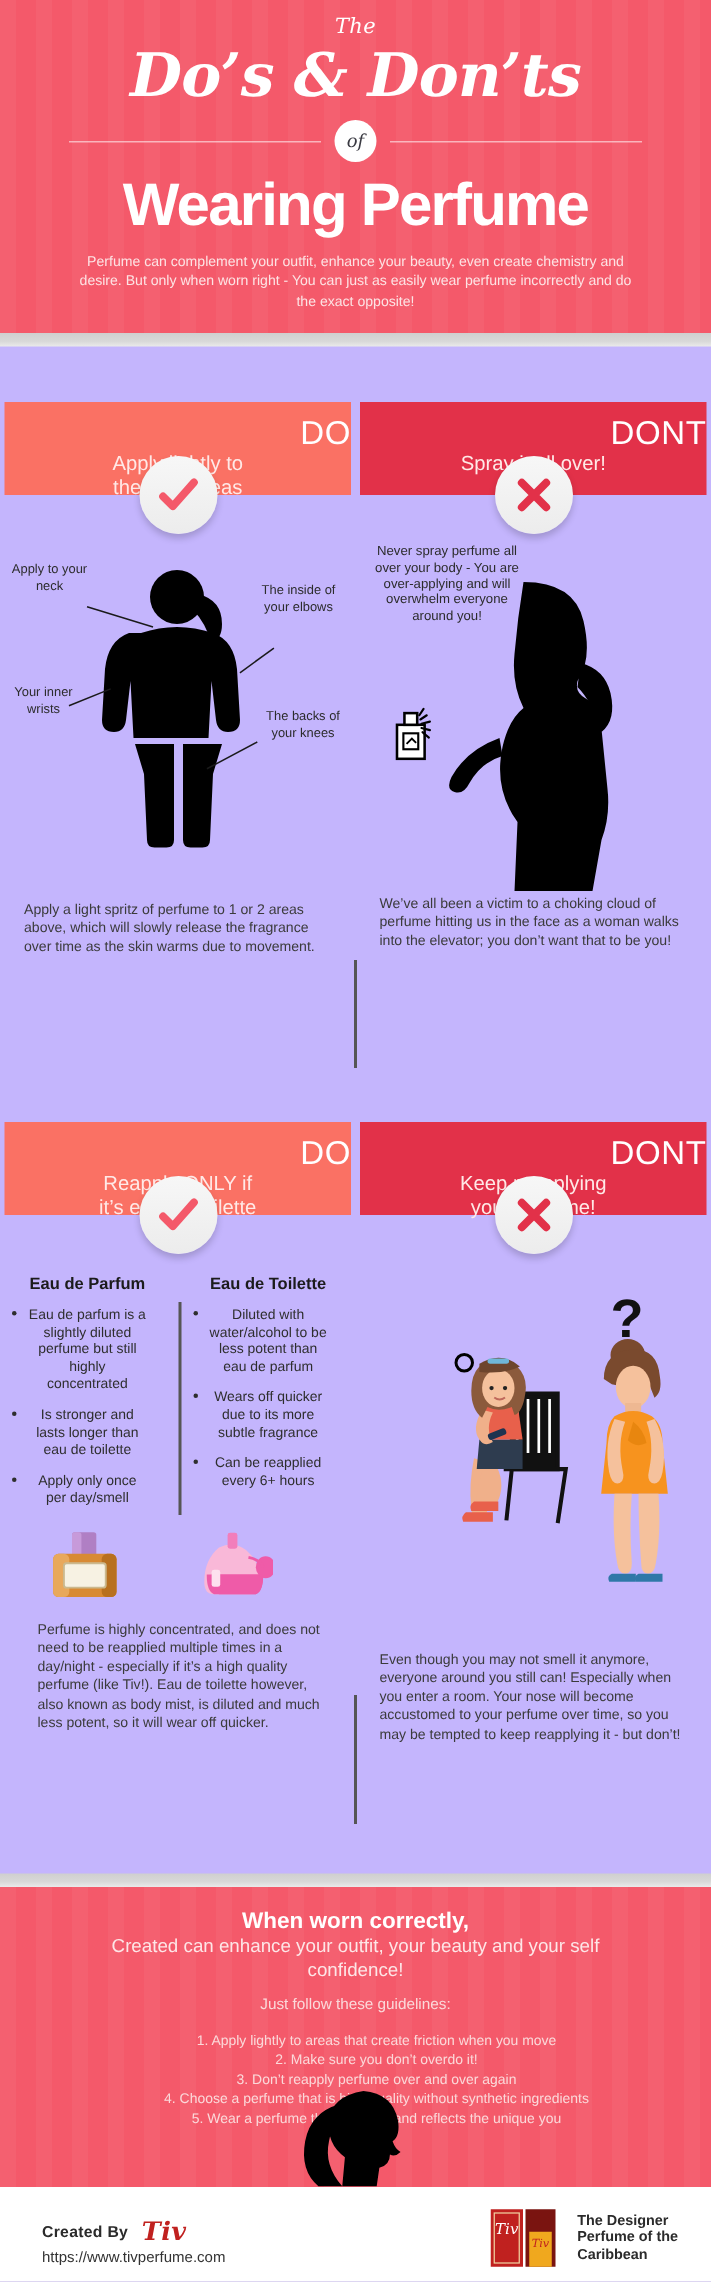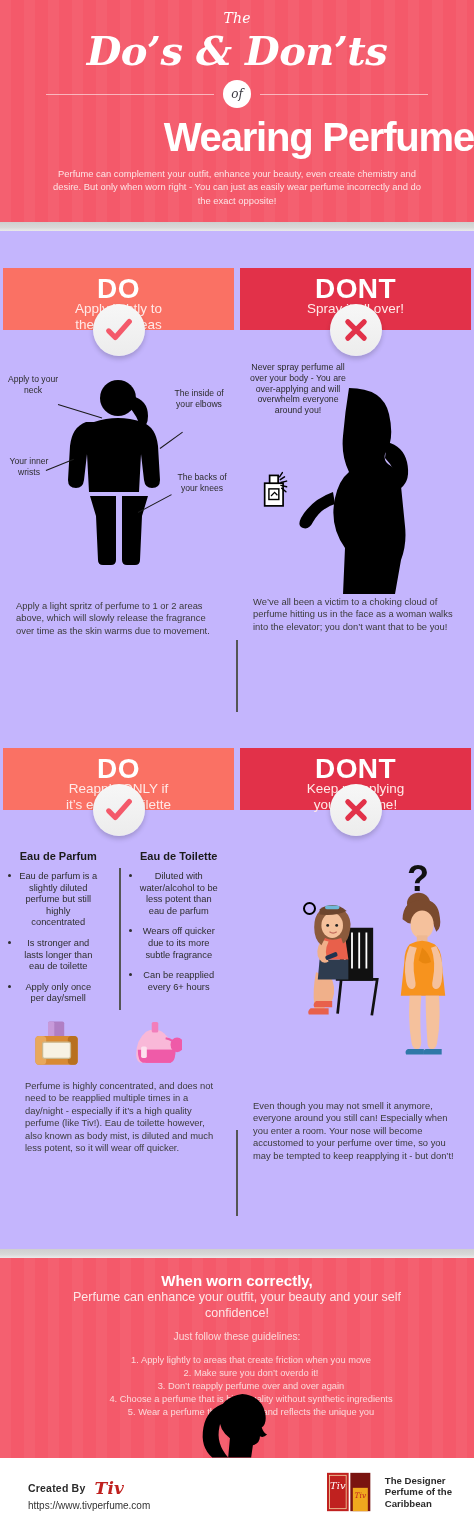--- a/index.html
+++ b/index.html
@@ -37,21 +37,21 @@
     margin-top:6px; padding:0 46px;
   }
   .hdr-rule { flex:1; height:1px; background:rgba(255,255,255,.55); }
   .hdr-of-badge {
     width:28px; height:28px; border-radius:50%; background:#ffffff;
     color:#3a3a42; font-family:"DejaVu Serif", serif; font-style:italic;
     font-size:12px; line-height:28px; margin:0 9px; flex:none;
   }
   .hdr-sub-title {
     color:#ffffff; font-size:40px; font-weight:bold; line-height:46px;
-    margin-top:6px; letter-spacing:-1.2px;text-align:right;
+    margin-top:6px; letter-spacing:-1.2px;
   }
   .hdr-para {
     color:#fde3e4; font-size:9.4px; line-height:13.4px;
     margin:7px auto 0; width:370px;
   }
 
   
   .strip {
     position:absolute; left:0; width:474px; height:9px;
     background:linear-gradient(180deg,#cfcfcf 0%,#d8d8d8 60%,#eaeaea 100%);
@@ -62,21 +62,21 @@
   .col { position:absolute; top:0; width:237px; }
   .col.left  { left:0; }
   .col.right { left:237px; }
 
   .bar {
     height:62px; margin:0 3px; text-align:center; color:#fff;
     padding-top:9px;
   }
   .bar.do   { background:#fa7164; }
   .bar.dont { background:#e23149; }
-  .bar-title { font-size:28px; font-weight:bold; letter-spacing:.4px; line-height:24px; }
+  .bar-title { font-size:22px; font-weight:normal; letter-spacing:.4px; line-height:24px;text-align:right; }
   .bar-sub   { font-size:13.5px; line-height:16px; color:#ffe9e7; }
 
   
   .badge-wrap { position:relative; height:0; }
   .badge {
     position:absolute; left:50%; transform:translateX(-50%); top:-26px;
     width:52px; height:52px; border-radius:50%;
     background:linear-gradient(180deg,#f7f7f7 0%,#ececec 100%);
     box-shadow:0 3px 5px rgba(0,0,0,.18);
     display:flex; align-items:center; justify-content:center;
@@ -406,21 +406,21 @@
       <div class="blurb" style="margin-top:-6px;">Even though you may not smell it anymore, everyone around you still can! Especially when you enter a room. Your nose will become accustomed to your perfume over time, so you may be tempted to keep reapplying it - but don’t!</div>
     </div>
 
     <div class="vdiv" style="left:236px; top:382px; height:86px;"></div>
   </div>
 
   <div class="strip" style="top:1249px;"></div>
 
   <div class="summary" style="top:1258px; height:200px;">
     <div class="sum-h">When worn correctly,</div>
-    <div class="sum-p" style="width:340px; margin-left:auto; margin-right:auto;">Perfume can enhance your outfit, your beauty and your self confidence!</div>
+    <div class="sum-p" style="width:340px; margin-left:auto; margin-right:auto;">Created can enhance your outfit, your beauty and your self confidence!</div>
     <div class="sum-just">Just follow these guidelines:</div>
     <div class="sum-list">
       <div>1. Apply lightly to areas that create friction when you move</div>
       <div>2. Make sure you don’t overdo it!</div>
       <div>3. Don’t reapply perfume over and over again</div>
       <div>4. Choose a perfume that is high quality without synthetic ingredients</div>
       <div>5. Wear a perfume that you love and reflects the unique you</div>
     </div>
     <svg viewBox="0 0 120 76" width="106" height="68" style="position:absolute; left:50%; transform:translateX(-50%); bottom:0;">
       <g fill="#000">

